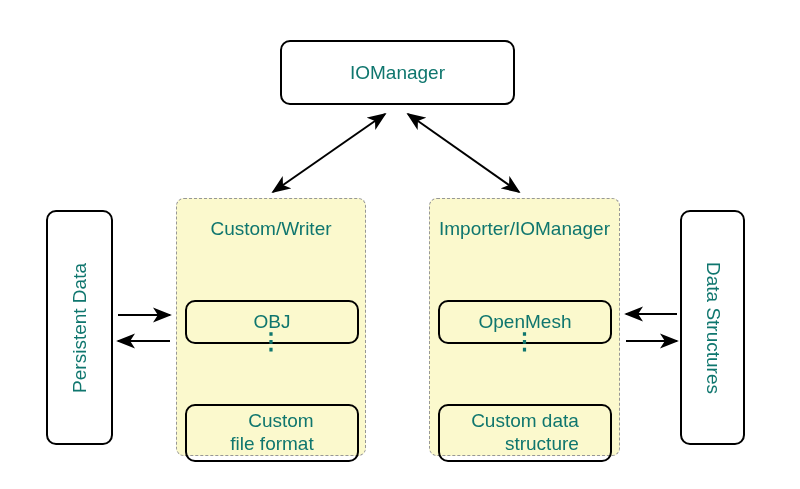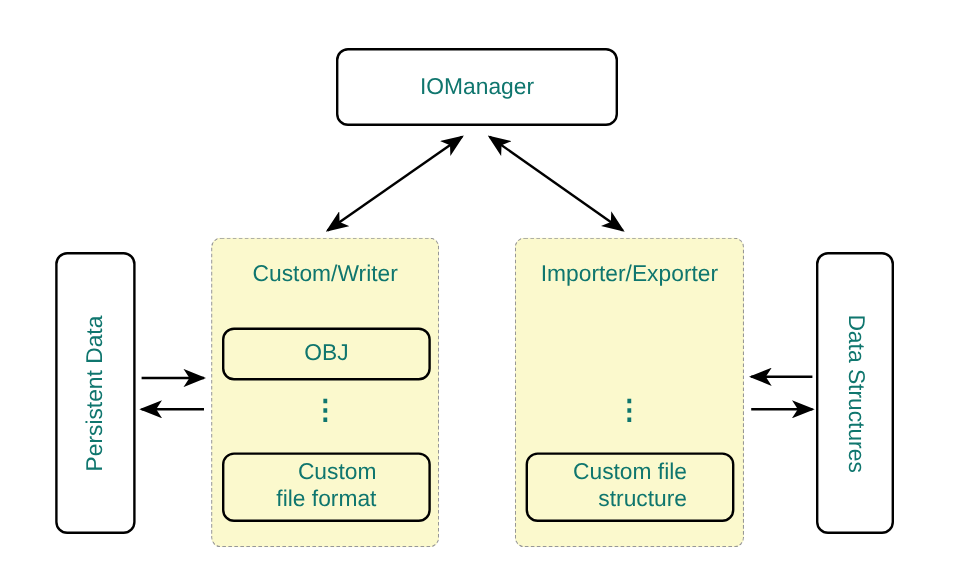--- a/index.html
+++ b/index.html
@@ -55,20 +55,21 @@
     border-radius: 10px;
     box-sizing: border-box;
     display: flex;
     align-items: center;
     justify-content: center;
     text-align: center;
     font-size: 19px;
     line-height: 1.2;
     white-space: pre-line;
     background: transparent;
+    margin-top: 27px;
   }
   .inner-top    { left: 8px; width: 174px; top: 74px;  height: 44px; }
   .inner-bottom { left: 8px; width: 174px; top: 178px; height: 58px; text-align: right; }
   .dots {
     position: absolute;
     left: 0; right: 0; top: 131px;
     text-align: center;
     font-size: 23px;
     line-height: 1;
     font-weight: bold;
@@ -111,21 +112,24 @@
       <span>OBJ</span>
     </div>
     <div class="dots">⋮</div>
     <div class="inner-node inner-bottom">
       <span>Custom
 file format</span>
     </div>
   </div>
 
   <div class="group group-importer-exporter">
-    <div class="group-title">Importer/Exporter</div>
+    <div class="group-title">Importer/IOManager</div>
+    <div class="inner-node inner-top">
+      <span>OpenMesh</span>
+    </div>
     <div class="dots">⋮</div>
     <div class="inner-node inner-bottom">
-      <span>Custom file
+      <span>Custom data
 structure</span>
     </div>
   </div>
 
 </div>
 
 </body></html>

